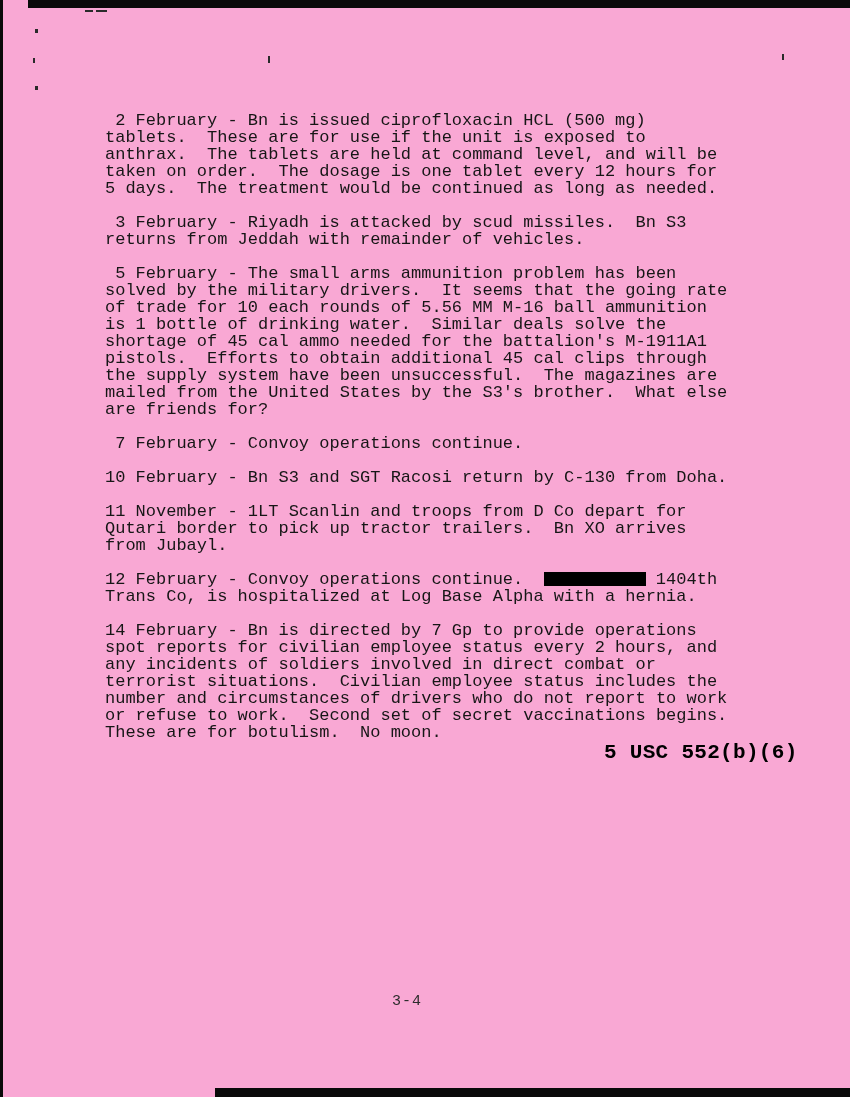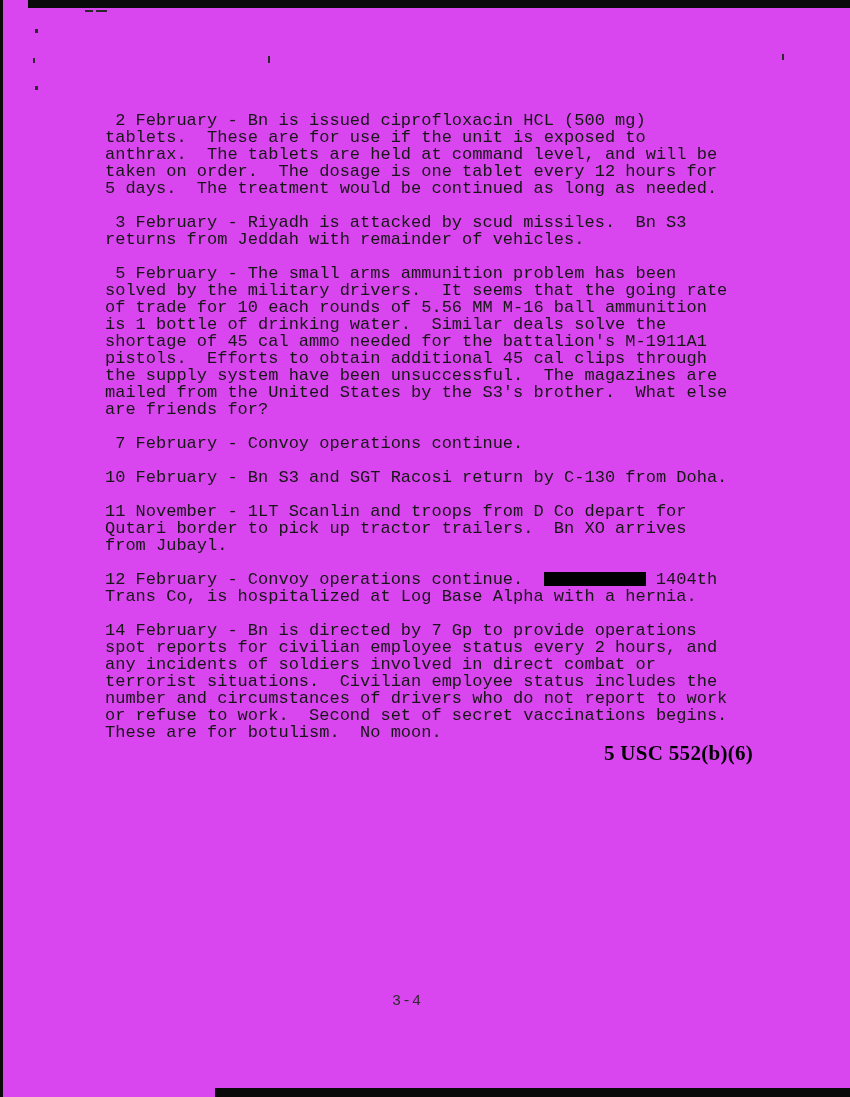--- a/index.html
+++ b/index.html
@@ -4,21 +4,21 @@
 <style>
   html, body { margin: 0; padding: 0; }
   body {
     width: 850px; height: 1097px;
     background: #e8e8e6;
     font-family: "Liberation Mono", "DejaVu Sans Mono", monospace;
   }
   .page {
     position: relative;
     width: 850px; height: 1097px;
-    background: #d946ef;
+    background: #f9a8d4;
     overflow: hidden;
   }
   
   .edge-top {
     position: absolute; top: 0; left: 28px; right: 0; height: 8px;
     background: #0a0a0a;
   }
   .edge-left {
     position: absolute; top: 0; left: 0; width: 3px; height: 1097px;
     background: #0a0a0a;
@@ -49,21 +49,21 @@
   }
   .redaction {
     display: inline-block;
     width: 102px; height: 14px;
     background: #000;
     vertical-align: -2px;
   }
   .stamp {
     position: absolute;
     top: 741px; left: 604px;
-    font-family: Liberation Serif, serif;
+    font-family: Liberation Mono, monospace;
     font-weight: 700;
     font-size: 21px;
     letter-spacing: 0.3px;
     color: #000;
     white-space: nowrap;
   }
   .footer {
     position: absolute;
     top: 993px; left: 392px;
     color: #2c2c2c;

